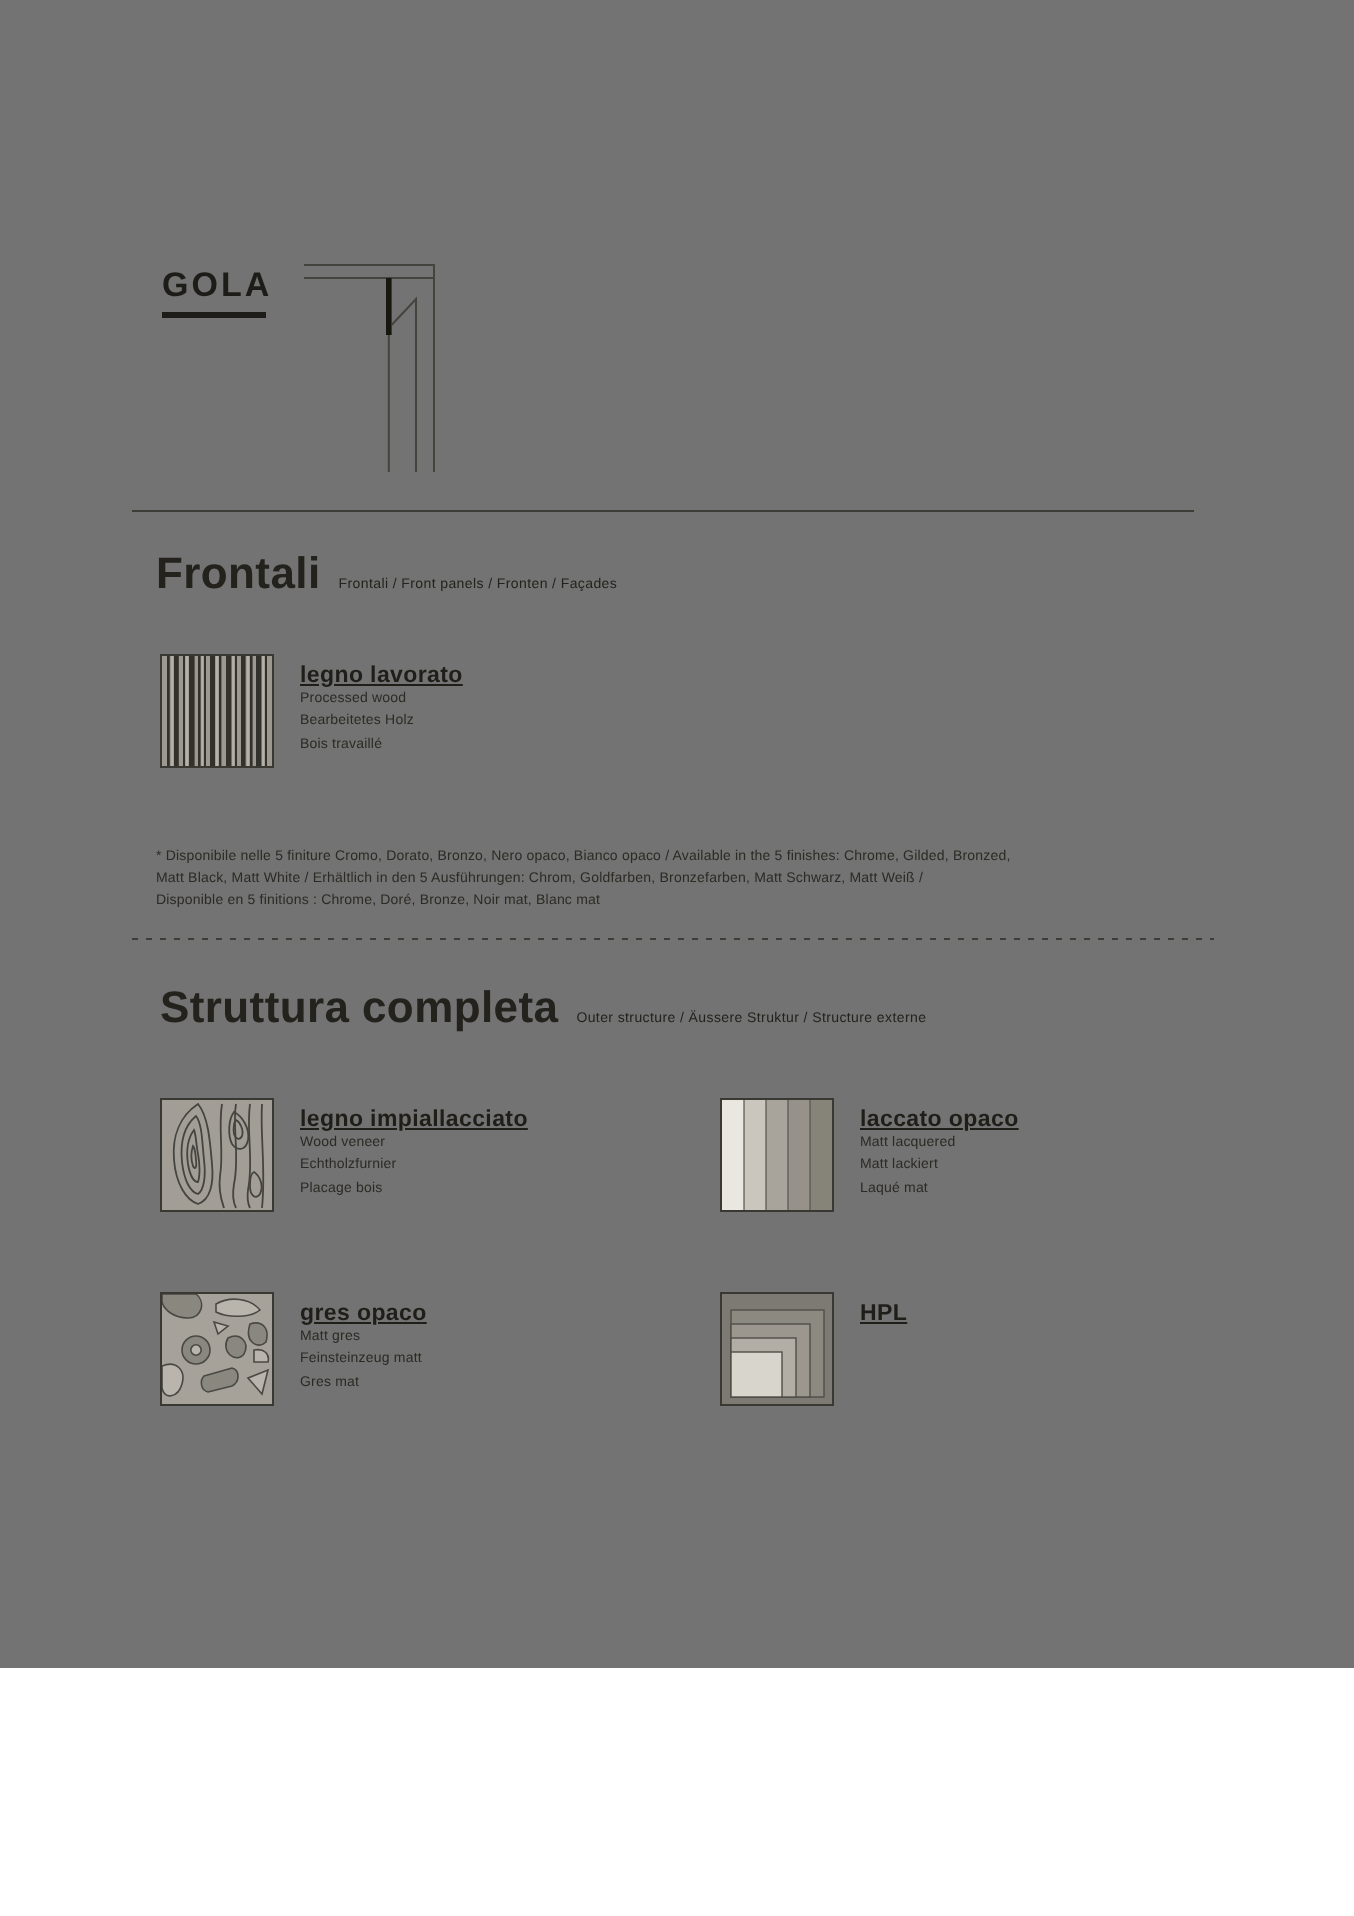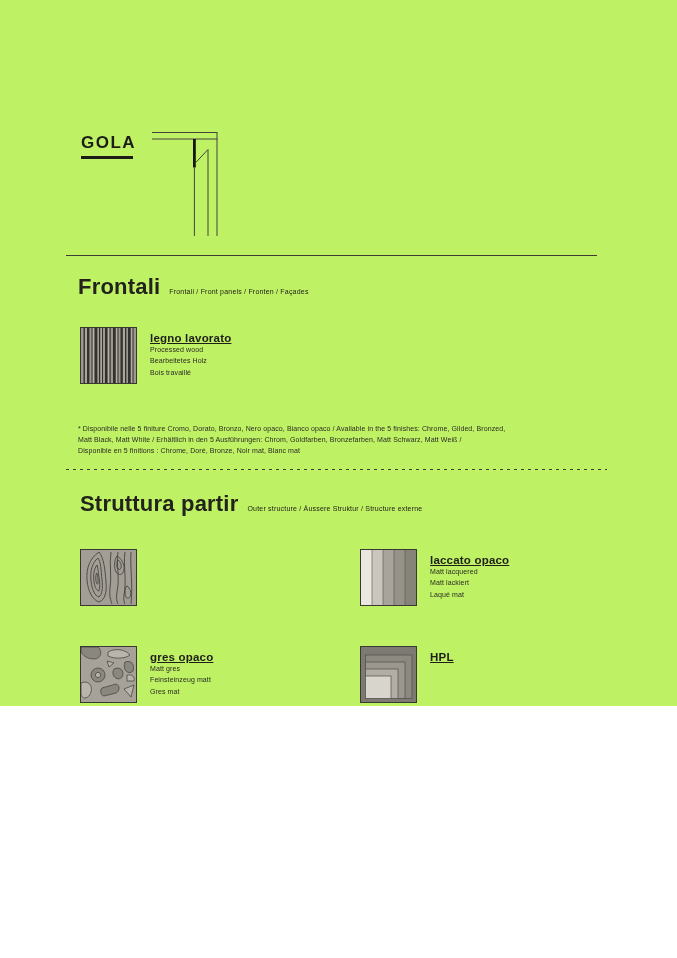--- a/index.html
+++ b/index.html
@@ -1,19 +1,19 @@
 <!DOCTYPE html>
 <html><head>
 <meta charset="utf-8">
 <style>
   html,body{margin:0;padding:0;}
   .page{
     position:relative;
-    width:677px;height:706px;
-    background:#bef264;
+    width:677px;height:834px;
+    background:#737373;
     font-family:"Liberation Sans", sans-serif;
     color:#24231e;
     overflow:hidden;
   }
   
   .gola-title{
     position:absolute;left:81px;top:133px;
     font-size:17px;font-weight:bold;letter-spacing:1.5px;
     color:#1d1c18;
   }
@@ -124,41 +124,47 @@
 
   <div class="note" id="footnote">
     <div>* Disponibile nelle 5 finiture Cromo, Dorato, Bronzo, Nero opaco, Bianco opaco / Available in the 5 finishes: Chrome, Gilded, Bronzed,</div>
     <div>Matt Black, Matt White / Erhältlich in den 5 Ausführungen: Chrom, Goldfarben, Bronzefarben, Matt Schwarz, Matt Weiß /</div>
     <div>Disponible en 5 finitions : Chrome, Doré, Bronze, Noir mat, Blanc mat</div>
   </div>
 
   <div class="rule-dashed"></div>
 
   <div class="section-heading" id="struttura-heading">
-    <span class="big">Struttura partir</span>
+    <span class="big">Struttura completa</span>
     <span class="small">Outer structure / Äussere Struktur / Structure externe</span>
   </div>
 
   <div class="item" style="left:80px;top:549px">
     <svg class="swatch" width="55" height="55" viewBox="0 0 55 55">
       <rect x="0" y="0" width="55" height="55" fill="#a29e96"></rect>
       <g fill="none" stroke="#46443f" stroke-width="0.9">
         <path d="M18,2 C9,8 5,18 6,30 C7,42 12,50 18,52 C24,50 26,42 25,32 C24,20 23,8 18,2 Z"></path>
         <path d="M17,8 C11,13 9,21 10,31 C11,40 14,46 18,47 C21,45 22,38 21,30 C20,20 20,12 17,8 Z"></path>
         <path d="M16,15 C13,19 12,25 13,32 C14,38 16,41 18,41 C19,38 19,32 18,27 C17,22 17,17 16,15 Z"></path>
         <path d="M15.5,23 C14.5,26 14.5,30 15.5,33 C16.5,35 17.5,34 17,30 C16.8,27 16.5,24 15.5,23 Z"></path>
         <path d="M30,2 C28,14 31,26 29,38 C28,46 30,51 31,54"></path>
         <path d="M37,2 C35,13 39,28 36,42 C35,48 36,52 37,54"></path>
         <path d="M44,2 C42,16 46,30 43,45 C42.5,49 43,52 44,54"></path>
         <path d="M50,2 C49,18 52,34 50,54"></path>
         <path d="M36,6 C40,8 44,14 43,20 C42,25 38,26 35,22 C33,18 33,10 36,6 Z"></path>
         <path d="M37,10 C39,11 41,15 40,18 C39,20 37,20 36,17 C35.5,14 36,11 37,10 Z"></path>
         <path d="M46,36 C49,38 51,43 49,47 C47,50 44,48 44,43 C44,39 44.5,36.5 46,36 Z"></path>
       </g>
     </svg>
+    <div class="label">
+      <div class="item-title">legno impiallacciato</div>
+      <div class="item-line">Wood veneer</div>
+      <div class="item-line">Echtholzfurnier</div>
+      <div class="item-line">Placage bois</div>
+    </div>
   </div>
 
   <div class="item" style="left:360px;top:549px">
     <svg class="swatch" width="55" height="55" viewBox="0 0 55 55">
       <rect x="0" y="0" width="11" height="55" fill="#eae7e0"></rect>
       <rect x="11" y="0" width="11" height="55" fill="#cac6bd"></rect>
       <rect x="22" y="0" width="11" height="55" fill="#a8a49c"></rect>
       <rect x="33" y="0" width="11" height="55" fill="#96928a"></rect>
       <rect x="44" y="0" width="11" height="55" fill="#868379"></rect>
       <g stroke="#55534d" stroke-width="0.6">

